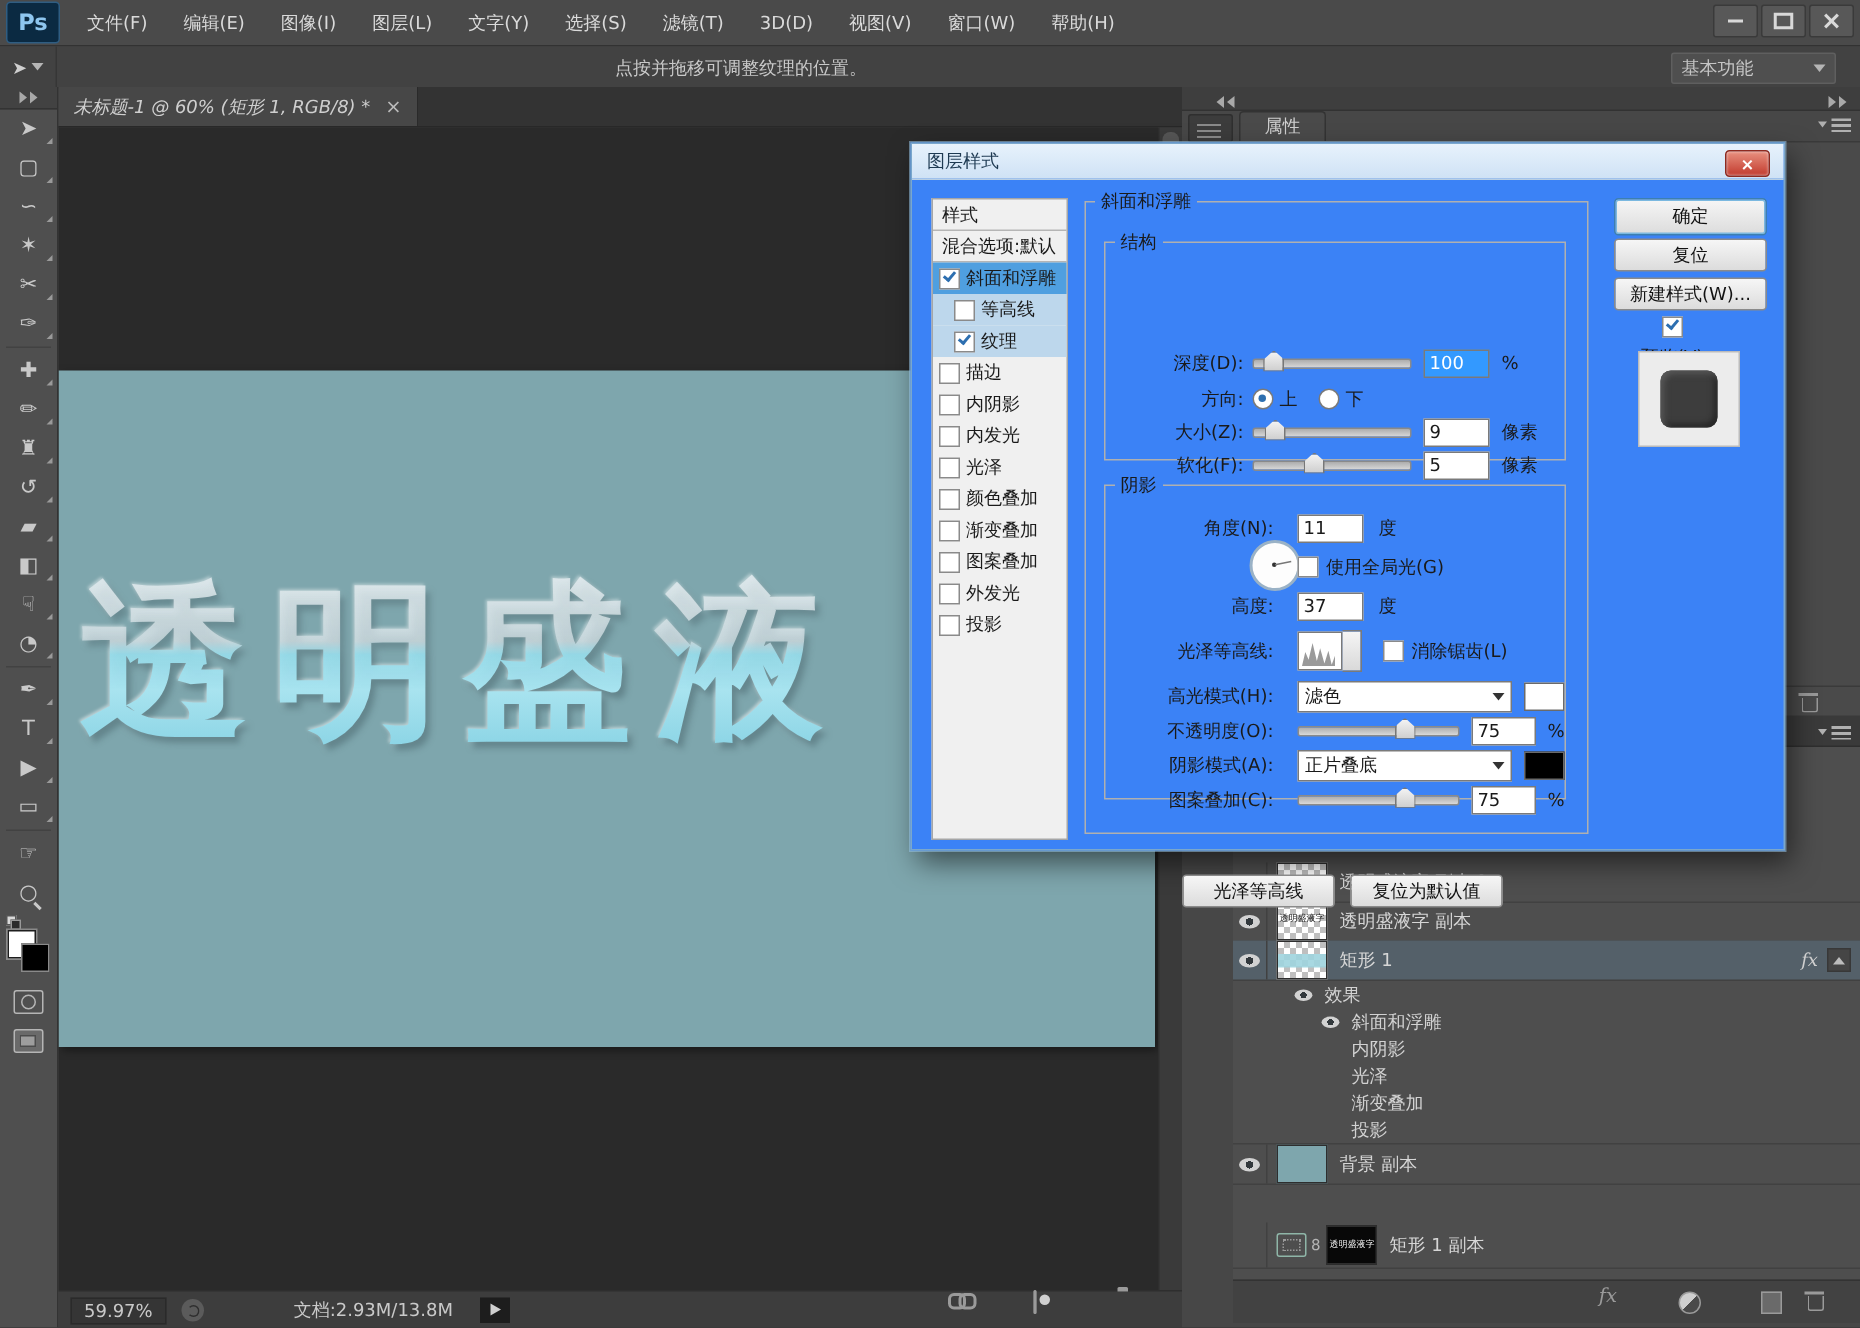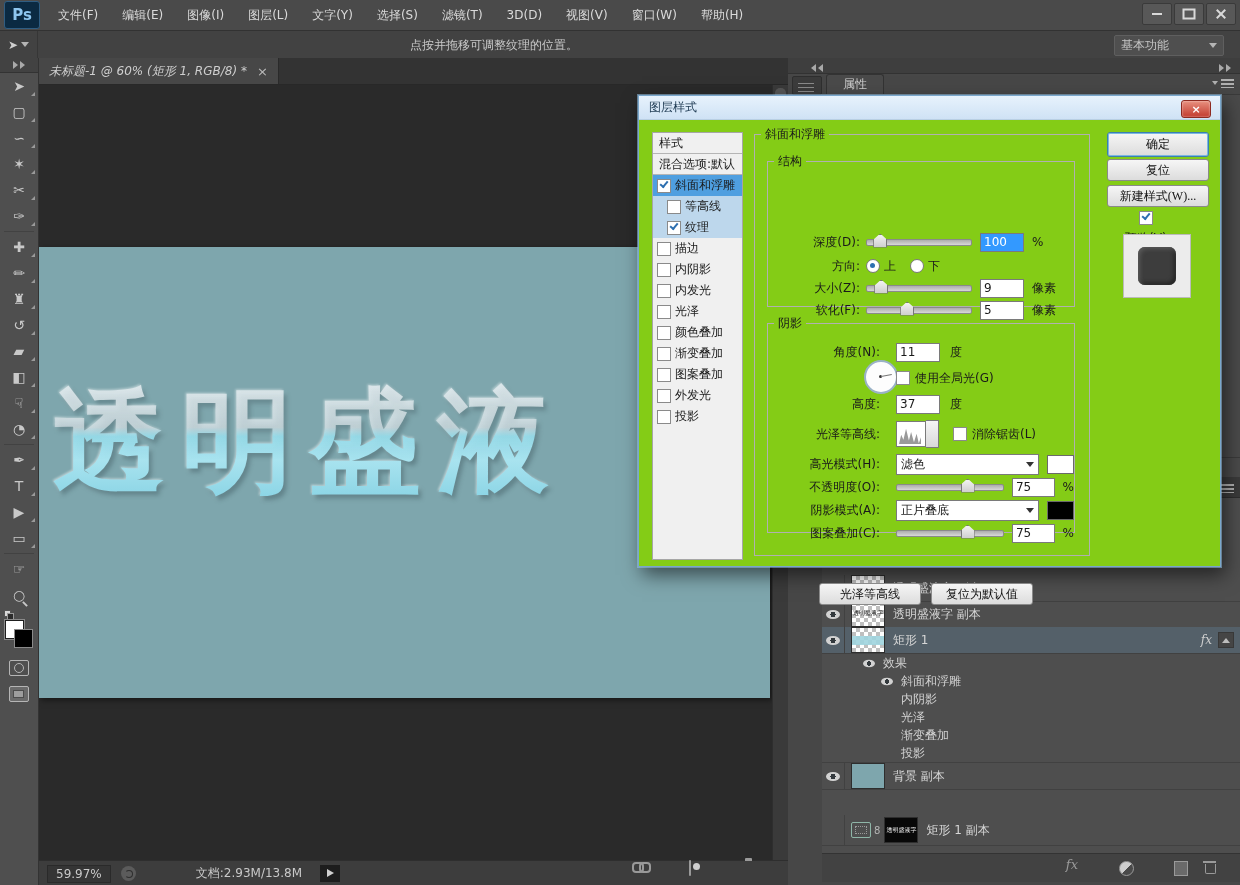--- a/index.html
+++ b/index.html
@@ -120,22 +120,22 @@
   .ic-link::before,.ic-link::after{content:"";position:absolute;top:1px;width:8px;height:7px;border:2px solid #9a9a9a;border-radius:4px;}
   .ic-link::before{left:0;} .ic-link::after{left:7px;}
   .ic-fx{color:#9a9a9a;font-style:italic;font-family:"DejaVu Serif","Liberation Serif",serif;font-size:13px;top:3px !important;}
   .ic-mask{width:15px;height:12px;border:1px solid #9a9a9a;border-radius:2px;position:relative;background:#767676;}
   .ic-mask::after{content:"";position:absolute;left:3px;top:2px;width:7px;height:7px;border-radius:50%;background:#cfcfcf;}
   .ic-adj{width:13px;height:13px;border-radius:50%;border:1px solid #9a9a9a;background:linear-gradient(135deg,#cfcfcf 50%,#4a4a4a 50%);}
   .ic-folder{width:15px;height:10px;background:#9a9a9a;border-radius:1px;position:relative;margin-top:3px;}
   .ic-folder::before{content:"";position:absolute;left:0;top:-3px;width:7px;height:3px;background:#9a9a9a;border-radius:1px 1px 0 0;}
   .ic-newlayer{width:12px;height:13px;border:1px solid #9a9a9a;background:#6a6a6a;}
   
-  #dialog{position:absolute;left:607px;top:95px;width:581px;height:470px;background:#84cc16;border:1px solid #7aa7cc;
-          box-shadow:0 0 0 1px rgba(150,195,230,.55),4px 8px 18px rgba(0,0,0,.55);color:#1a1a1a;z-index:10;margin-left:31px;}
+  #dialog{position:absolute;left:607px;top:95px;width:581px;height:470px;background:#3b82f6;border:1px solid #7aa7cc;
+          box-shadow:0 0 0 1px rgba(150,195,230,.55),4px 8px 18px rgba(0,0,0,.55);color:#1a1a1a;z-index:10;}
   #dlg-title{height:23px;background:linear-gradient(#e7f2fc,#cfe2f5);border-bottom:1px solid #b9cfe3;display:flex;align-items:center;padding:0 10px;color:#1e3a52;}
   #dlg-close{position:absolute;right:9px;top:4px;width:28px;height:16px;background:linear-gradient(#e8907f,#c23b2e);border:1px solid #8e2a20;border-radius:3px;
              display:flex;align-items:center;justify-content:center;color:#fff;font-weight:bold;font-size:11px;box-shadow:inset 0 0 2px rgba(255,255,255,.7);}
   
   #style-col{position:absolute;left:13px;top:36px;width:89px;height:426px;border:1px solid #a6a6a6;background:#f0f0f0;}
   .sc-cell{height:20px;line-height:20px;padding-left:6px;border-bottom:1px solid #b5b5b5;}
   .sitem{height:21px;display:flex;align-items:center;gap:4px;padding-left:4px;}
   .sitem.sel{background:#4f9fe0;}
   .sitem.sub{background:#bdd7ec;}
   .cb{width:12px;height:12px;background:#fff;border:1px solid #8a8a8a;position:relative;flex:0 0 12px;}
@@ -163,21 +163,21 @@
   #dial .ctr{position:absolute;left:13px;top:13px;width:3px;height:3px;border-radius:50%;background:#333;}
   #dial .ray{position:absolute;left:15px;top:14px;width:11px;height:1px;background:#777;transform:rotate(-11deg);transform-origin:left center;}
   #contour{width:28px;height:24px;background:#fff;border:1px solid #7a7a7a;position:relative;}
   #contour::after{content:"";position:absolute;left:2px;bottom:2px;width:22px;height:17px;background:#9a9a9a;
                   clip-path:polygon(0 100%,10% 45%,20% 75%,32% 10%,45% 80%,55% 30%,68% 90%,80% 40%,90% 95%,100% 60%,100% 100%);}
   #contour-dd{width:12px;height:26px;background:linear-gradient(#f5f5f5,#d9d9d9);border:1px solid #7a7a7a;border-left:none;display:flex;align-items:center;justify-content:center;}
   .swatch{width:26px;height:17px;border:1px solid #6a6a6a;}
   .pbtn{background:linear-gradient(#f6f6f6,#dcdcdc);border:1px solid #8a8a8a;border-radius:3px;display:flex;align-items:center;justify-content:center;color:#111;}
   #btn-ok{position:absolute;left:468px;top:36px;width:100px;height:23px;border:1px solid #3c7fb1;box-shadow:0 0 0 1px #7ab8e0 inset;}
   #btn-reset{position:absolute;left:468px;top:63px;width:100px;height:20px;}
-  #btn-newstyle{position:absolute;left:468px;top:89px;width:100px;height:20px;font-family:Liberation Serif, serif;}
+  #btn-newstyle{position:absolute;left:468px;top:89px;width:100px;height:20px;}
   #preview-check{position:absolute;left:486px;top:115px;display:flex;gap:5px;align-items:center;color:#1a1a1a;flex-direction:column;}
   #preview-swatch{position:absolute;left:484px;top:138px;width:66px;height:62px;background:#ececec;border:1px solid #bbb;display:flex;align-items:center;justify-content:center;}
   #preview-swatch .blob{width:38px;height:38px;background:#3d3d3d;border-radius:7px;box-shadow:inset 2px 2px 4px #5a5a5a,inset -2px -2px 4px #222;}
   #defbtns{position:absolute;left:64px;top:440px;display:flex;gap:10px;}
   #defbtns .pbtn{width:100px;height:20px;}
 </style>
 </head>
 <body>
 
 <div id="menubar">

